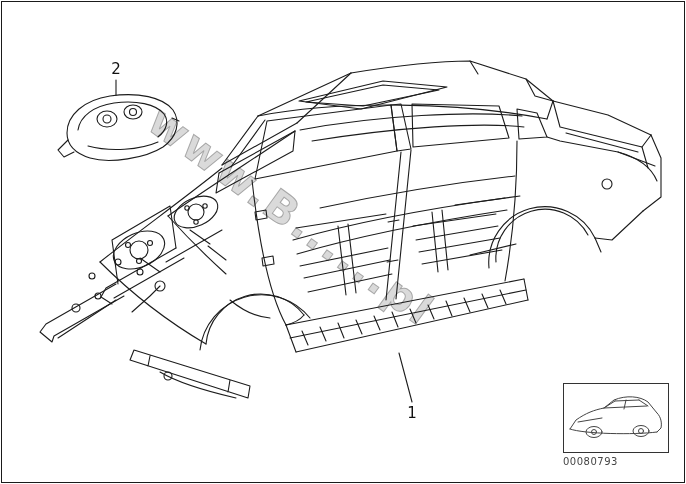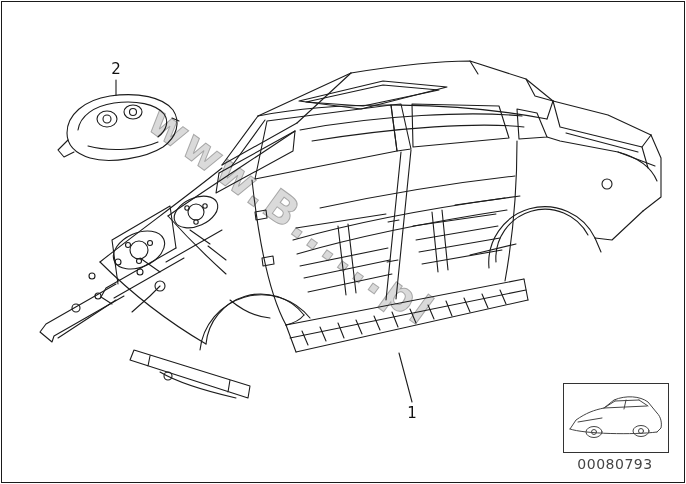--- a/index.html
+++ b/index.html
@@ -10,21 +10,21 @@
              transform:rotate(36deg);transform-origin:left top;
              font-size:42px;letter-spacing:3px;font-weight:bold;
              color:rgba(150,150,150,0.35);
              -webkit-text-stroke:1px rgba(130,130,130,0.65);
              white-space:nowrap;user-select:none;}
   svg.diagram{position:absolute;left:0;top:0;}
   svg text{font-family:"DejaVu Sans","Liberation Sans",sans-serif;font-size:15px;fill:#111;}
   .thumb-box{position:absolute;left:563px;top:383px;width:104px;height:68px;
              border:1px solid #333;background:#fff;}
   .diagram-number{position:absolute;left:563px;top:456px;width:104px;
-                  text-align:center;font-size:14px;letter-spacing:0.5px;color:#444;}
+                  text-align:left;font-size:10px;letter-spacing:0.5px;color:#444;}
 </style>
 </head>
 <body>
 
 <div id="stage">
 
   <div class="frame"></div>
 
   <div class="watermark">www.B......pl</div>
 

